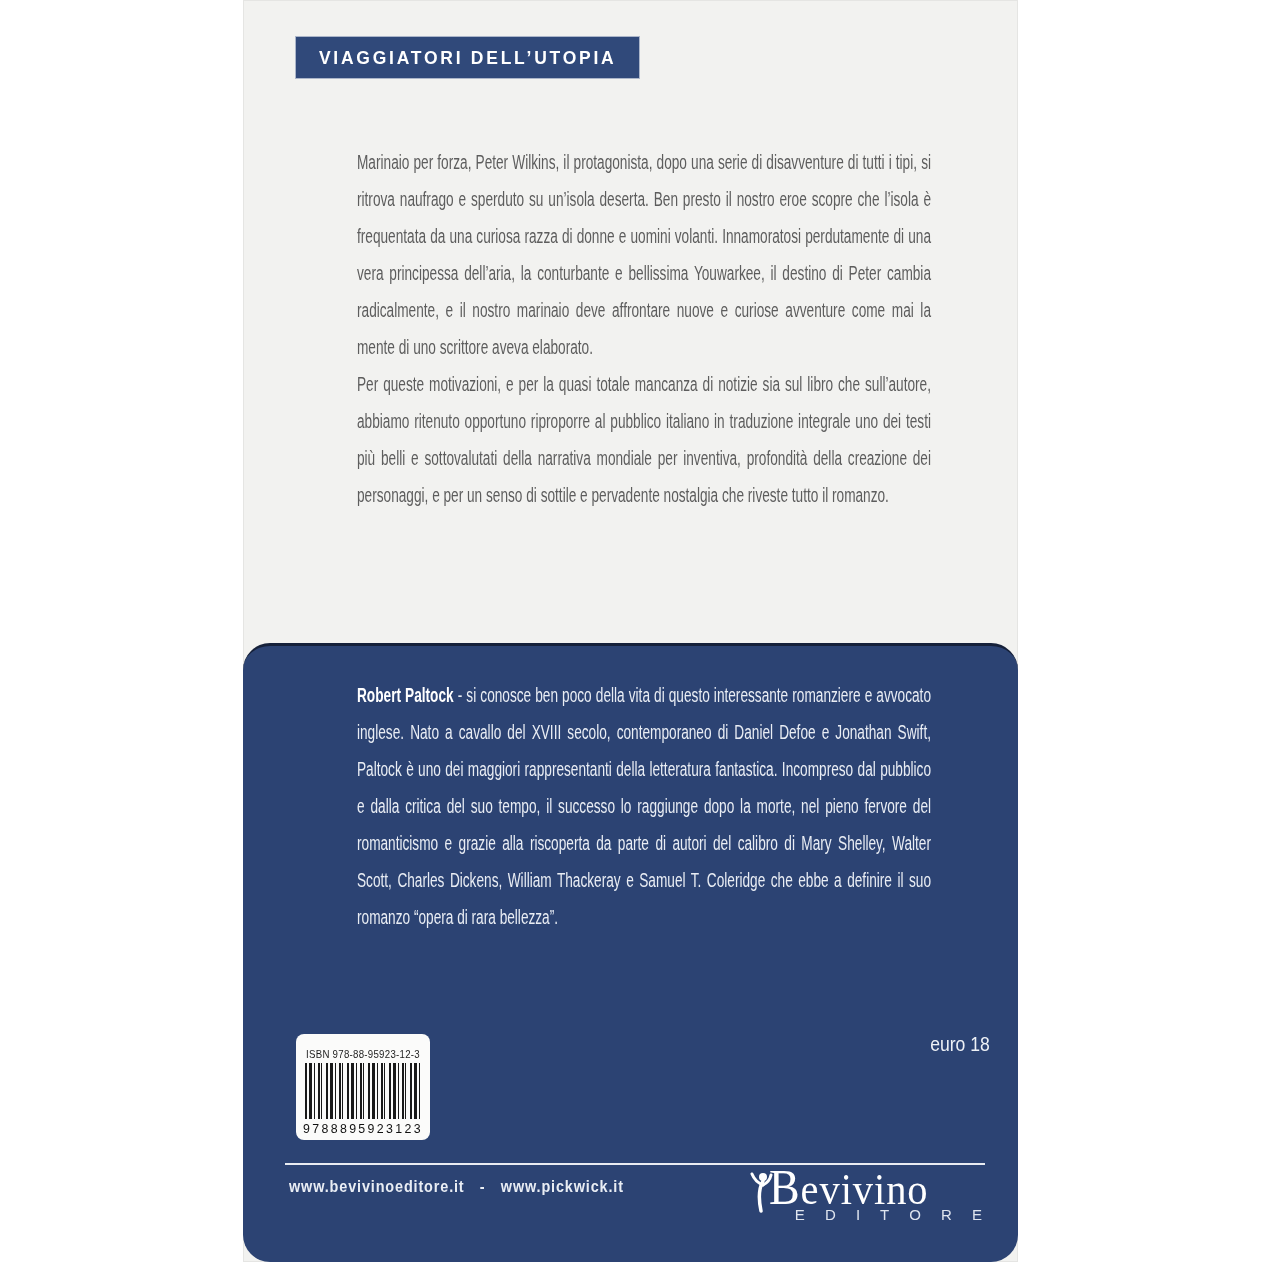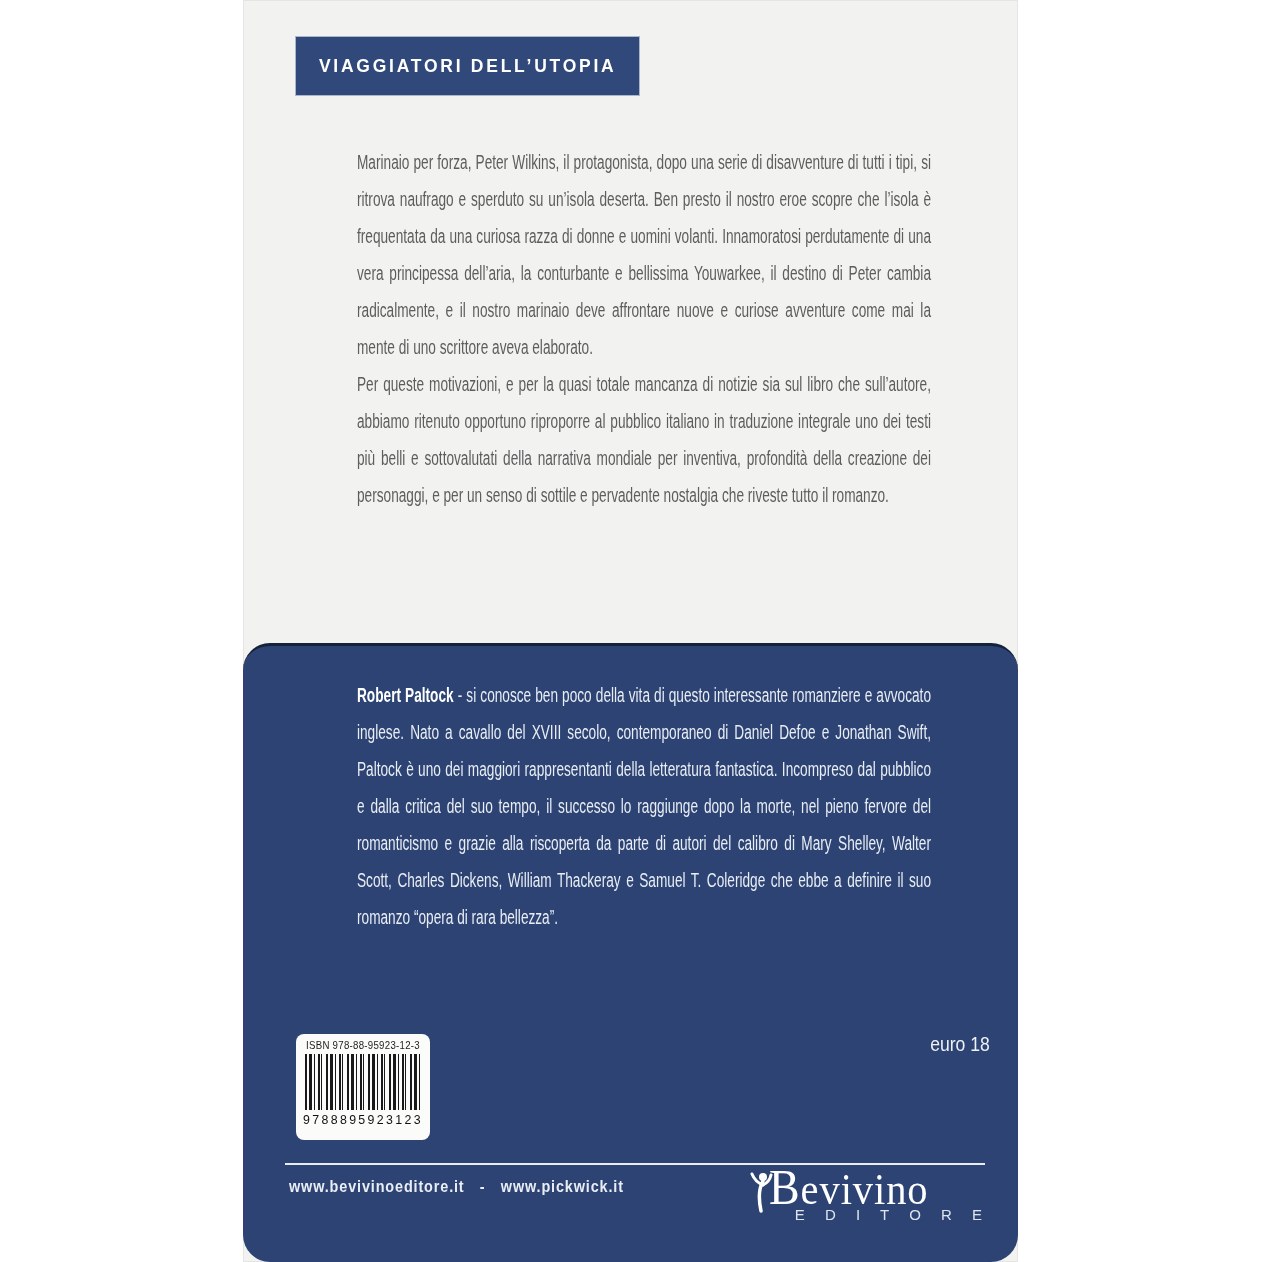--- a/index.html
+++ b/index.html
@@ -8,21 +8,21 @@
     background:#ffffff;
     font-family:"Liberation Sans", sans-serif;
   }
   .cover {
     position:absolute; left:243px; top:0; width:775px; height:1262px;
     background:#f2f2f0;
     box-shadow: inset 0 0 0 1px rgba(0,0,0,0.05);
   }
   
   .series-badge {
-    position:absolute; left:52px; top:36px; width:345px; height:60px;
+    position:absolute; left:52px; top:36px; width:345px; height:43px;
     background:var(--badge-blue,#30497a);
     display:flex; align-items:center; justify-content:center;
     box-shadow: 0 0 0 1px rgba(255,255,255,0.6) inset;
   }
   .series-badge span {
     color:#ffffff; font-weight:bold; font-size:19px; letter-spacing:3px;
     transform:scaleX(0.92); transform-origin:center; white-space:nowrap;
   }
   .synopsis {
     position:absolute; left:114px; top:144px; width:820px;
@@ -39,21 +39,21 @@
   }
   .bio {
     position:absolute; left:114px; top:31px; width:820px; margin:0;
     transform:scaleX(0.70); transform-origin:left top;
     color:#e9edf4; font-size:19.5px; line-height:37px; text-align:justify;
   }
   .bio .bio-author { font-weight:bold; color:#ffffff; }
   .barcode-box {
     position:absolute; left:53px; top:388px; width:134px; height:106px;
     background:#fbfbfa; border-radius:8px; box-sizing:border-box;
-    padding-top:5px;
+    padding-top:14px;
   }
   .barcode-box .isbn {
     text-align:center; color:#1c1c1c; font-size:10.5px; letter-spacing:0.3px;
     transform:scaleX(0.92); white-space:nowrap;
   }
   .barcode-box .bars {
     height:56px; margin:3px 9px 0 9px;
     background-color:#fbfbfa;
     background-image:repeating-linear-gradient(90deg,
       #191919 0 2px, transparent 2px 4px,

